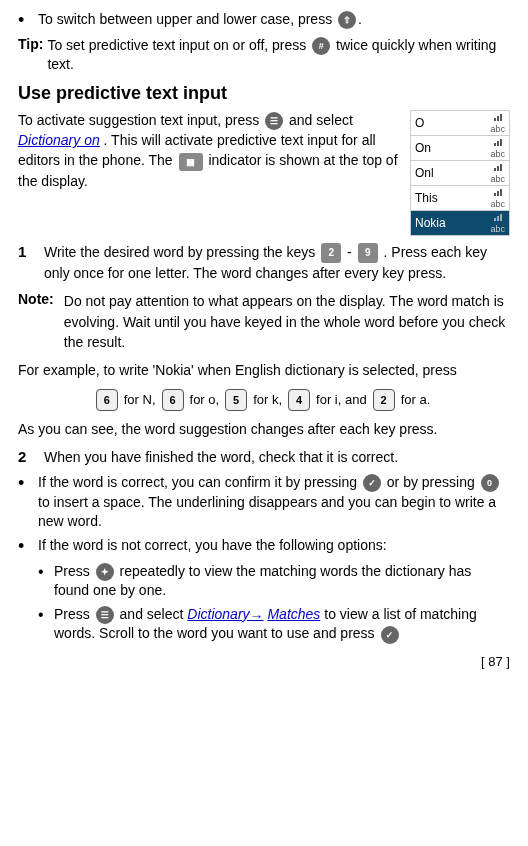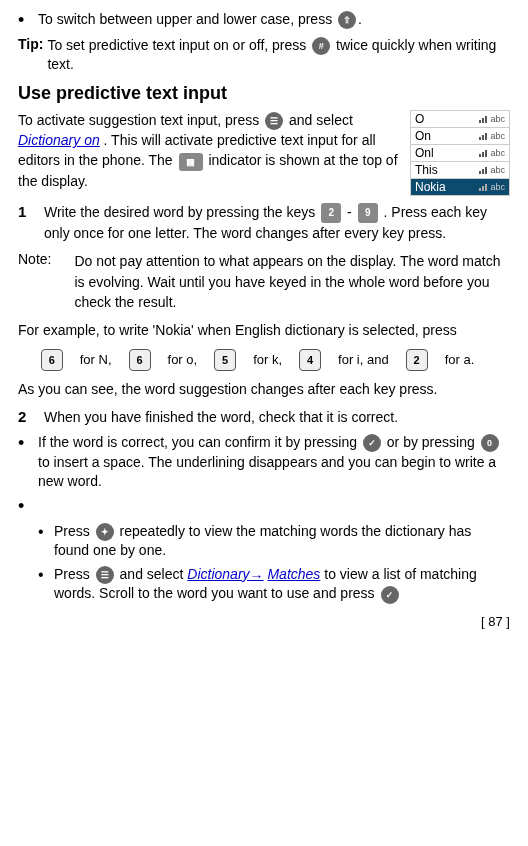--- a/index.html
+++ b/index.html
@@ -142,20 +142,21 @@
     .abc-label {
       font-size: 9px;
       color: #555;
       white-space: nowrap;
     }
 
     .abc-icon-wrapper {
       display: flex;
       align-items: center;
       gap: 2px;
+      flex-direction: column;
     }
 
     .numbered-item {
       display: flex;
       align-items: flex-start;
       margin-bottom: 6px;
     }
 
     .number-label {
       font-weight: bold;
@@ -171,22 +172,22 @@
       line-height: 1.45;
     }
 
     .note-block {
       display: flex;
       align-items: flex-start;
       margin: 8px 0;
     }
 
     .note-label {
-      font-weight: normal;
-      margin-right: 23px;
+      font-weight: bold;
+      margin-right: 10px;
       white-space: nowrap;
     }
 
     .note-text {
       line-height: 1.45;
     }
 
     .key-row {
       display: flex;
       align-items: center;
@@ -205,21 +206,21 @@
       height: 22px;
       border: 1px solid #555;
       border-radius: 4px;
       font-size: 11px;
       font-weight: bold;
       background: #f0f0f0;
       margin: 0 1px;
     }
 
     .between-text {
-      margin: 0 14px;
+      margin: 0 3px;
       font-size: 13px;
     }
 
     .as-you-text {
       margin: 8px 0;
       line-height: 1.45;
     }
 
     .sub-bullet {
       display: flex;
@@ -385,20 +386,23 @@
     If the word is correct, you can confirm it by pressing
     <span class="inline-icon" style="background:#666; font-size:9px;">✓</span>
     or by pressing
     <span class="inline-icon" style="background:#666; font-size:9px;">0</span>
     to insert a space. The underlining disappears and you can begin to write a new word.
   </span>
 </div>
 
 <div class="bullet-line">
   <span class="bullet">•</span>
+  <span class="bullet-text">
+    If the word is not correct, you have the following options:
+  </span>
 </div>
 
 <div class="sub-bullet">
   <span class="sub-bullet-dot">•</span>
   <span class="bullet-text">
     Press
     <span class="inline-icon" style="background:#666; font-size:9px;">✦</span>
     repeatedly to view the matching words the dictionary has found one by one.
   </span>
 </div>

